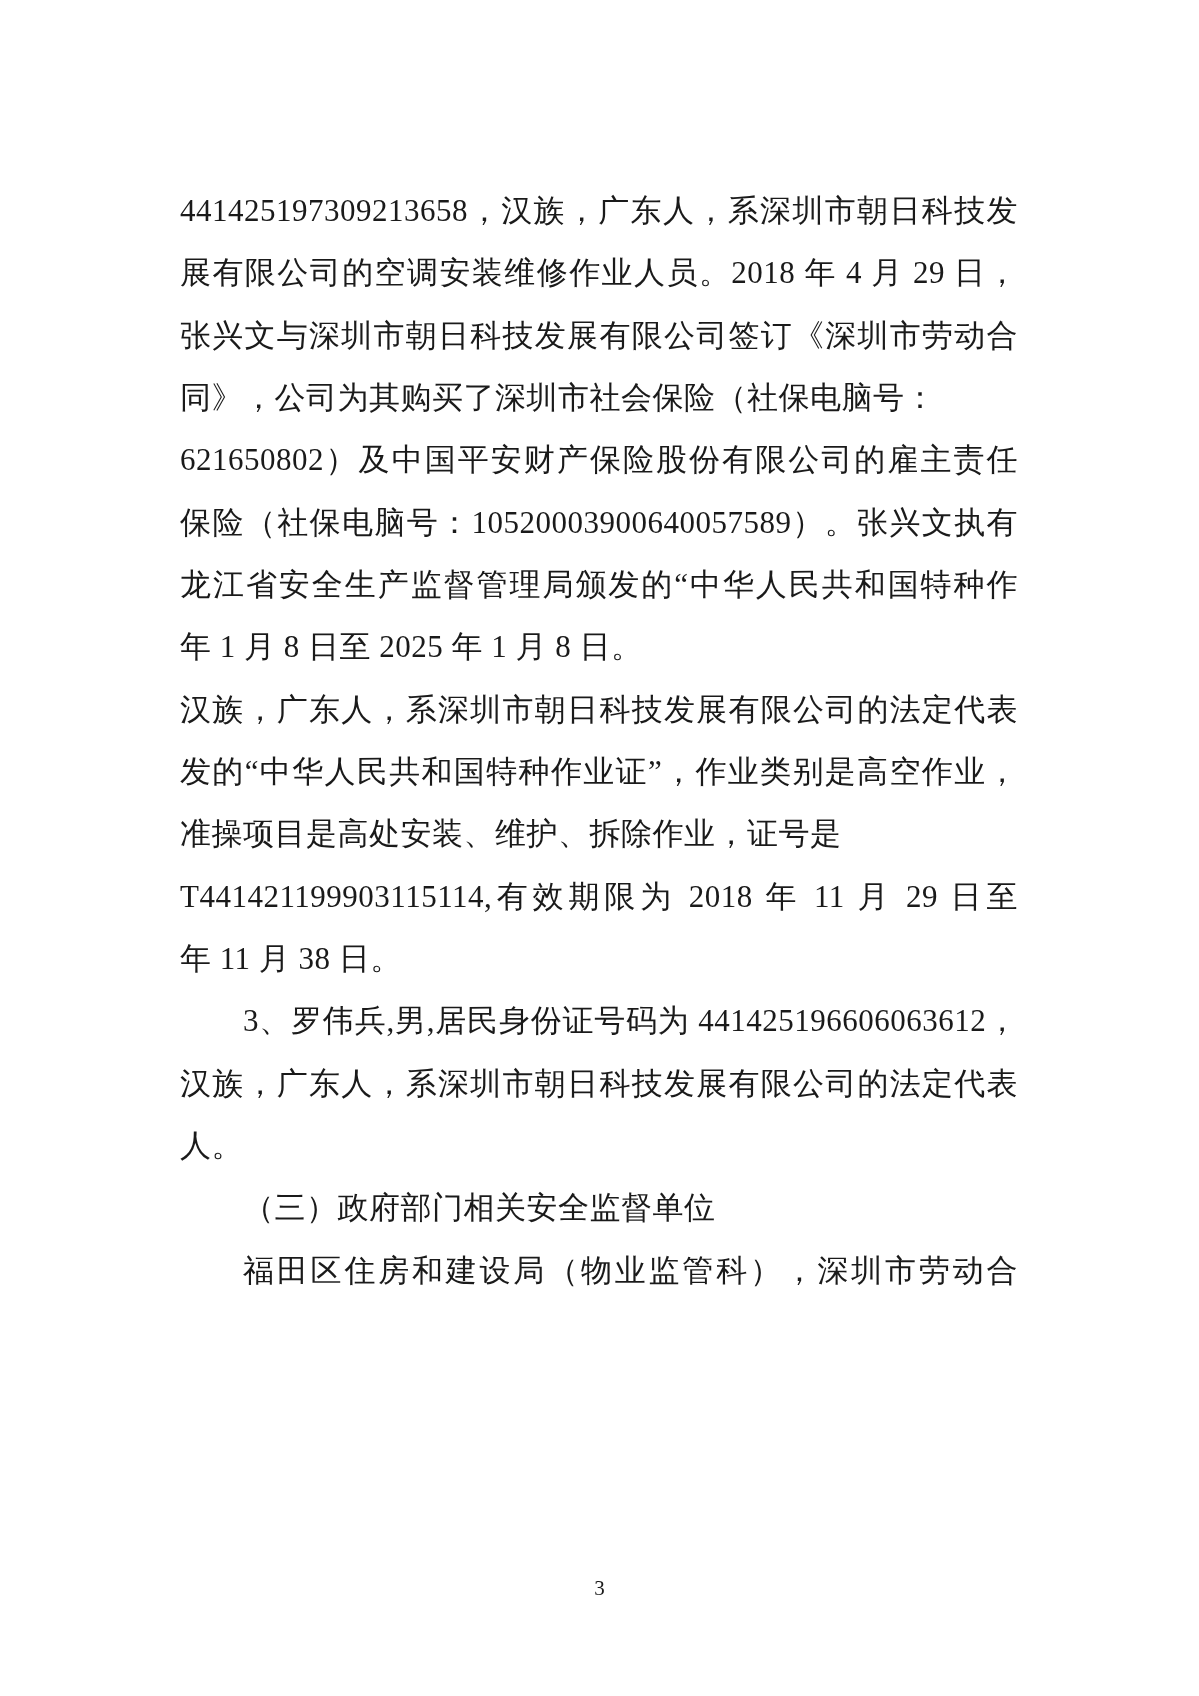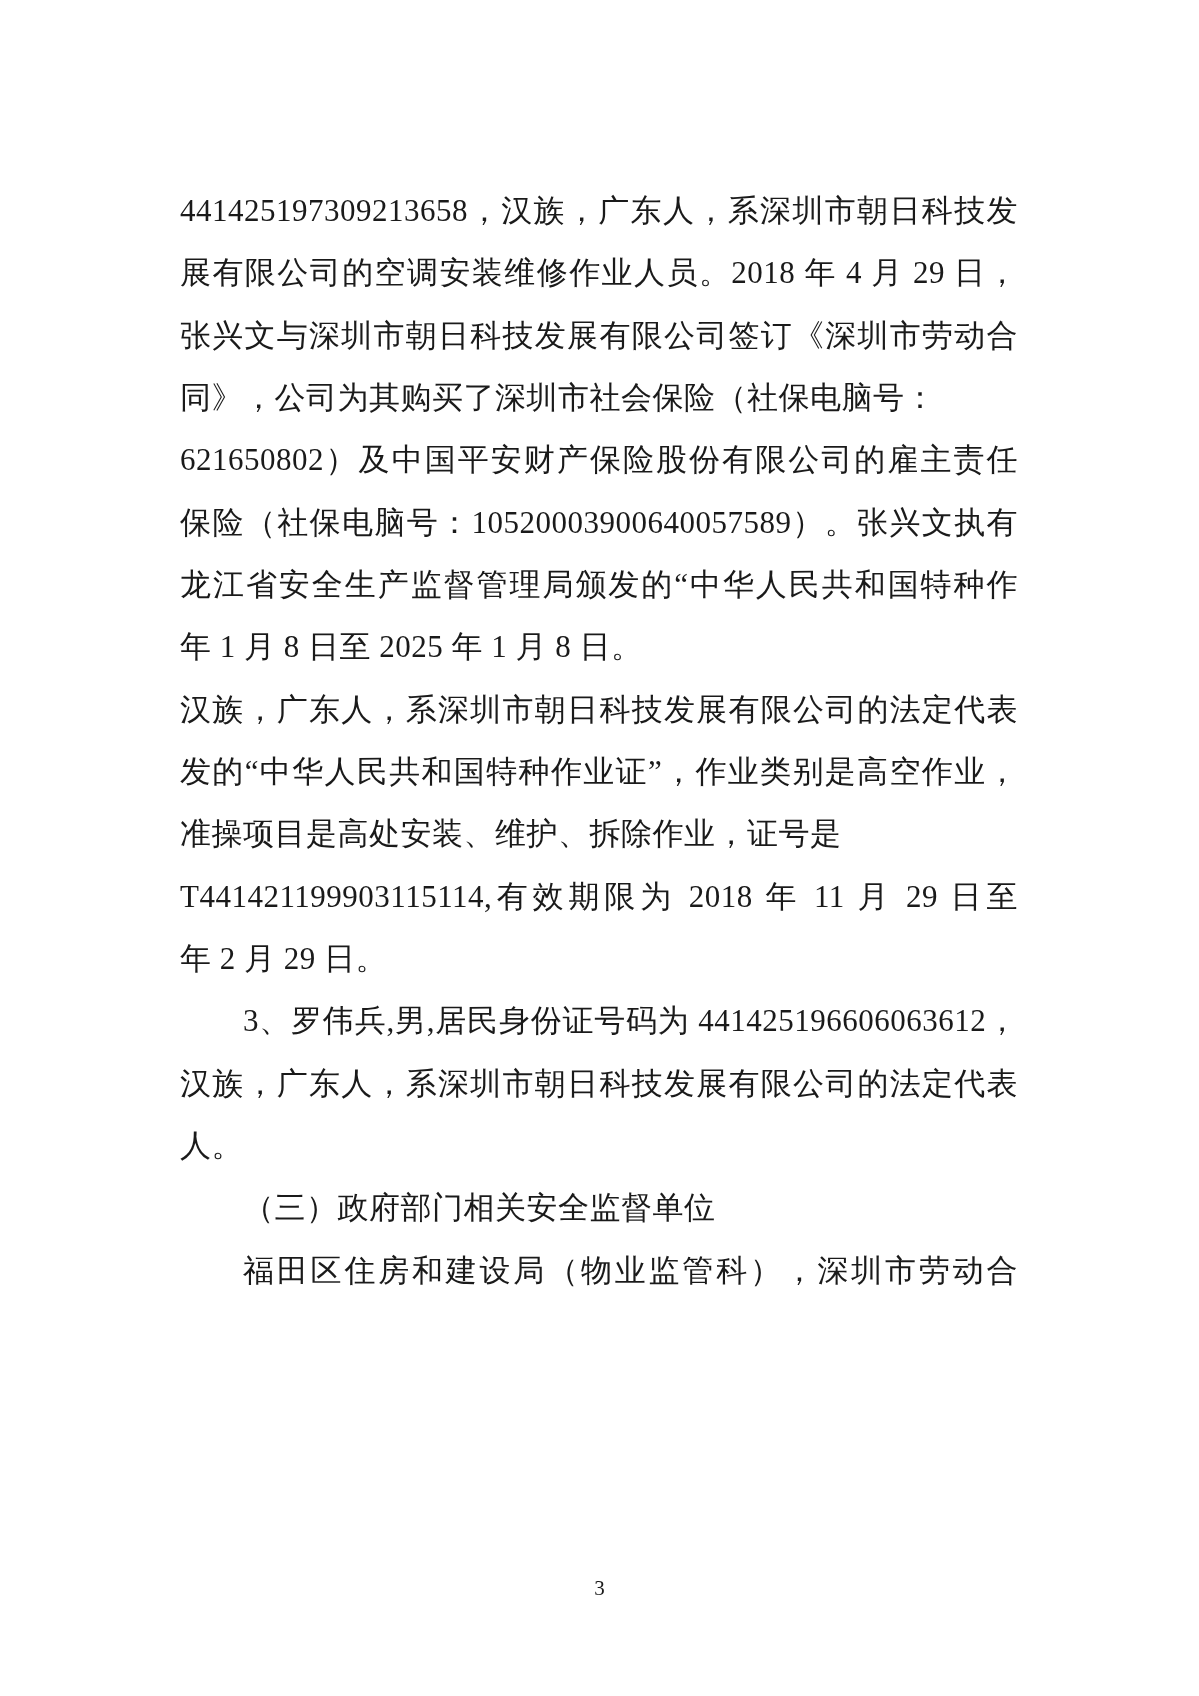--- a/index.html
+++ b/index.html
@@ -69,21 +69,21 @@
     <div class="line j">张兴文与深圳市朝日科技发展有限公司签订《深圳市劳动合</div>
     <div class="line e">同》，公司为其购买了深圳市社会保险（社保电脑号：</div>
     <div class="line j">621650802）及中国平安财产保险股份有限公司的雇主责任</div>
     <div class="line j">保险（社保电脑号：10520003900640057589）。张兴文执有黑</div>
     <div class="line j">龙江省安全生产监督管理局颁发的“中华人民共和国特种作</div>
     <div class="line e">年 1 月 8 日至 2025 年 1 月 8 日。</div>
     <div class="line j">汉族，广东人，系深圳市朝日科技发展有限公司的法定代表</div>
     <div class="line j">发的“中华人民共和国特种作业证”，作业类别是高空作业，</div>
     <div class="line e">准操项目是高处安装、维护、拆除作业，证号是</div>
     <div class="line j">T441421199903115114,有效期限为 2018 年 11 月 29 日至 2024</div>
-    <div class="line e">年 2 月 29 日。</div>
+    <div class="line e">年 11 月 38 日。</div>
     <div class="line j ind">3、罗伟兵,男,居民身份证号码为 441425196606063612，</div>
     <div class="line j">汉族，广东人，系深圳市朝日科技发展有限公司的法定代表</div>
     <div class="line e">人。</div>
     <div class="line e ind">（三）政府部门相关安全监督单位</div>
     <div class="line j ind">福田区住房和建设局（物业监管科），深圳市劳动合</div>
   </div>
 
   <div class="footer">3</div>
 </div>
 

